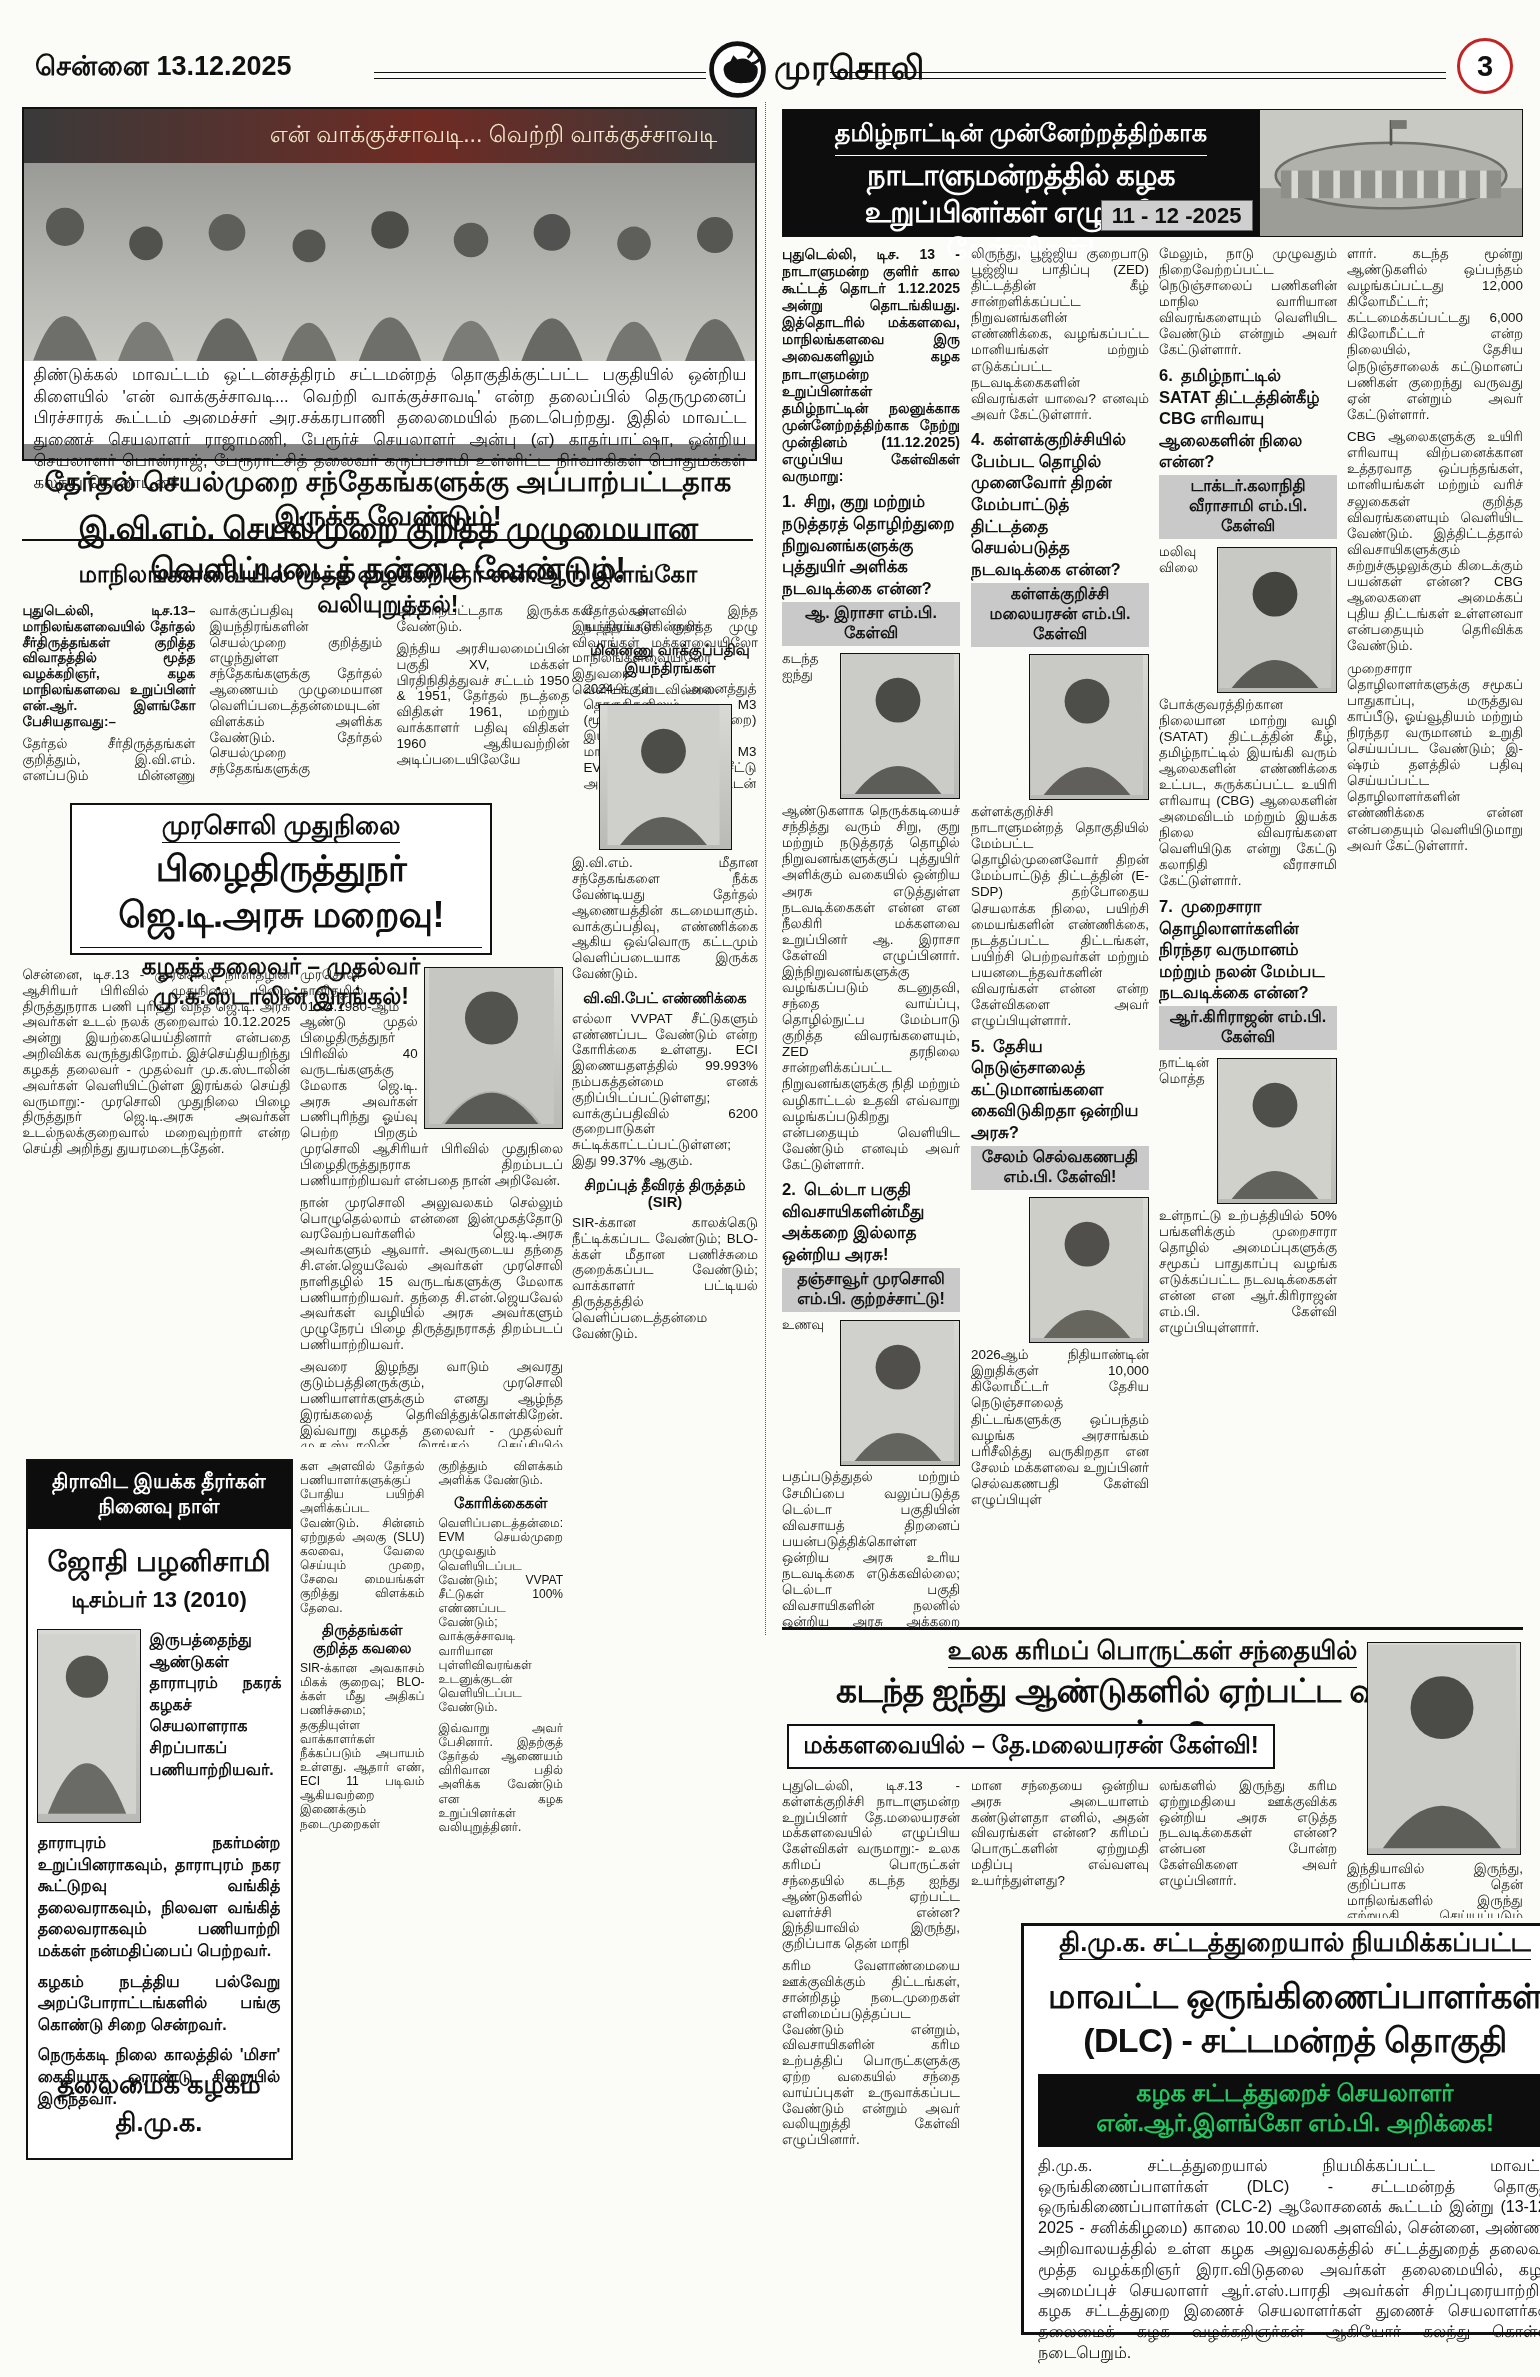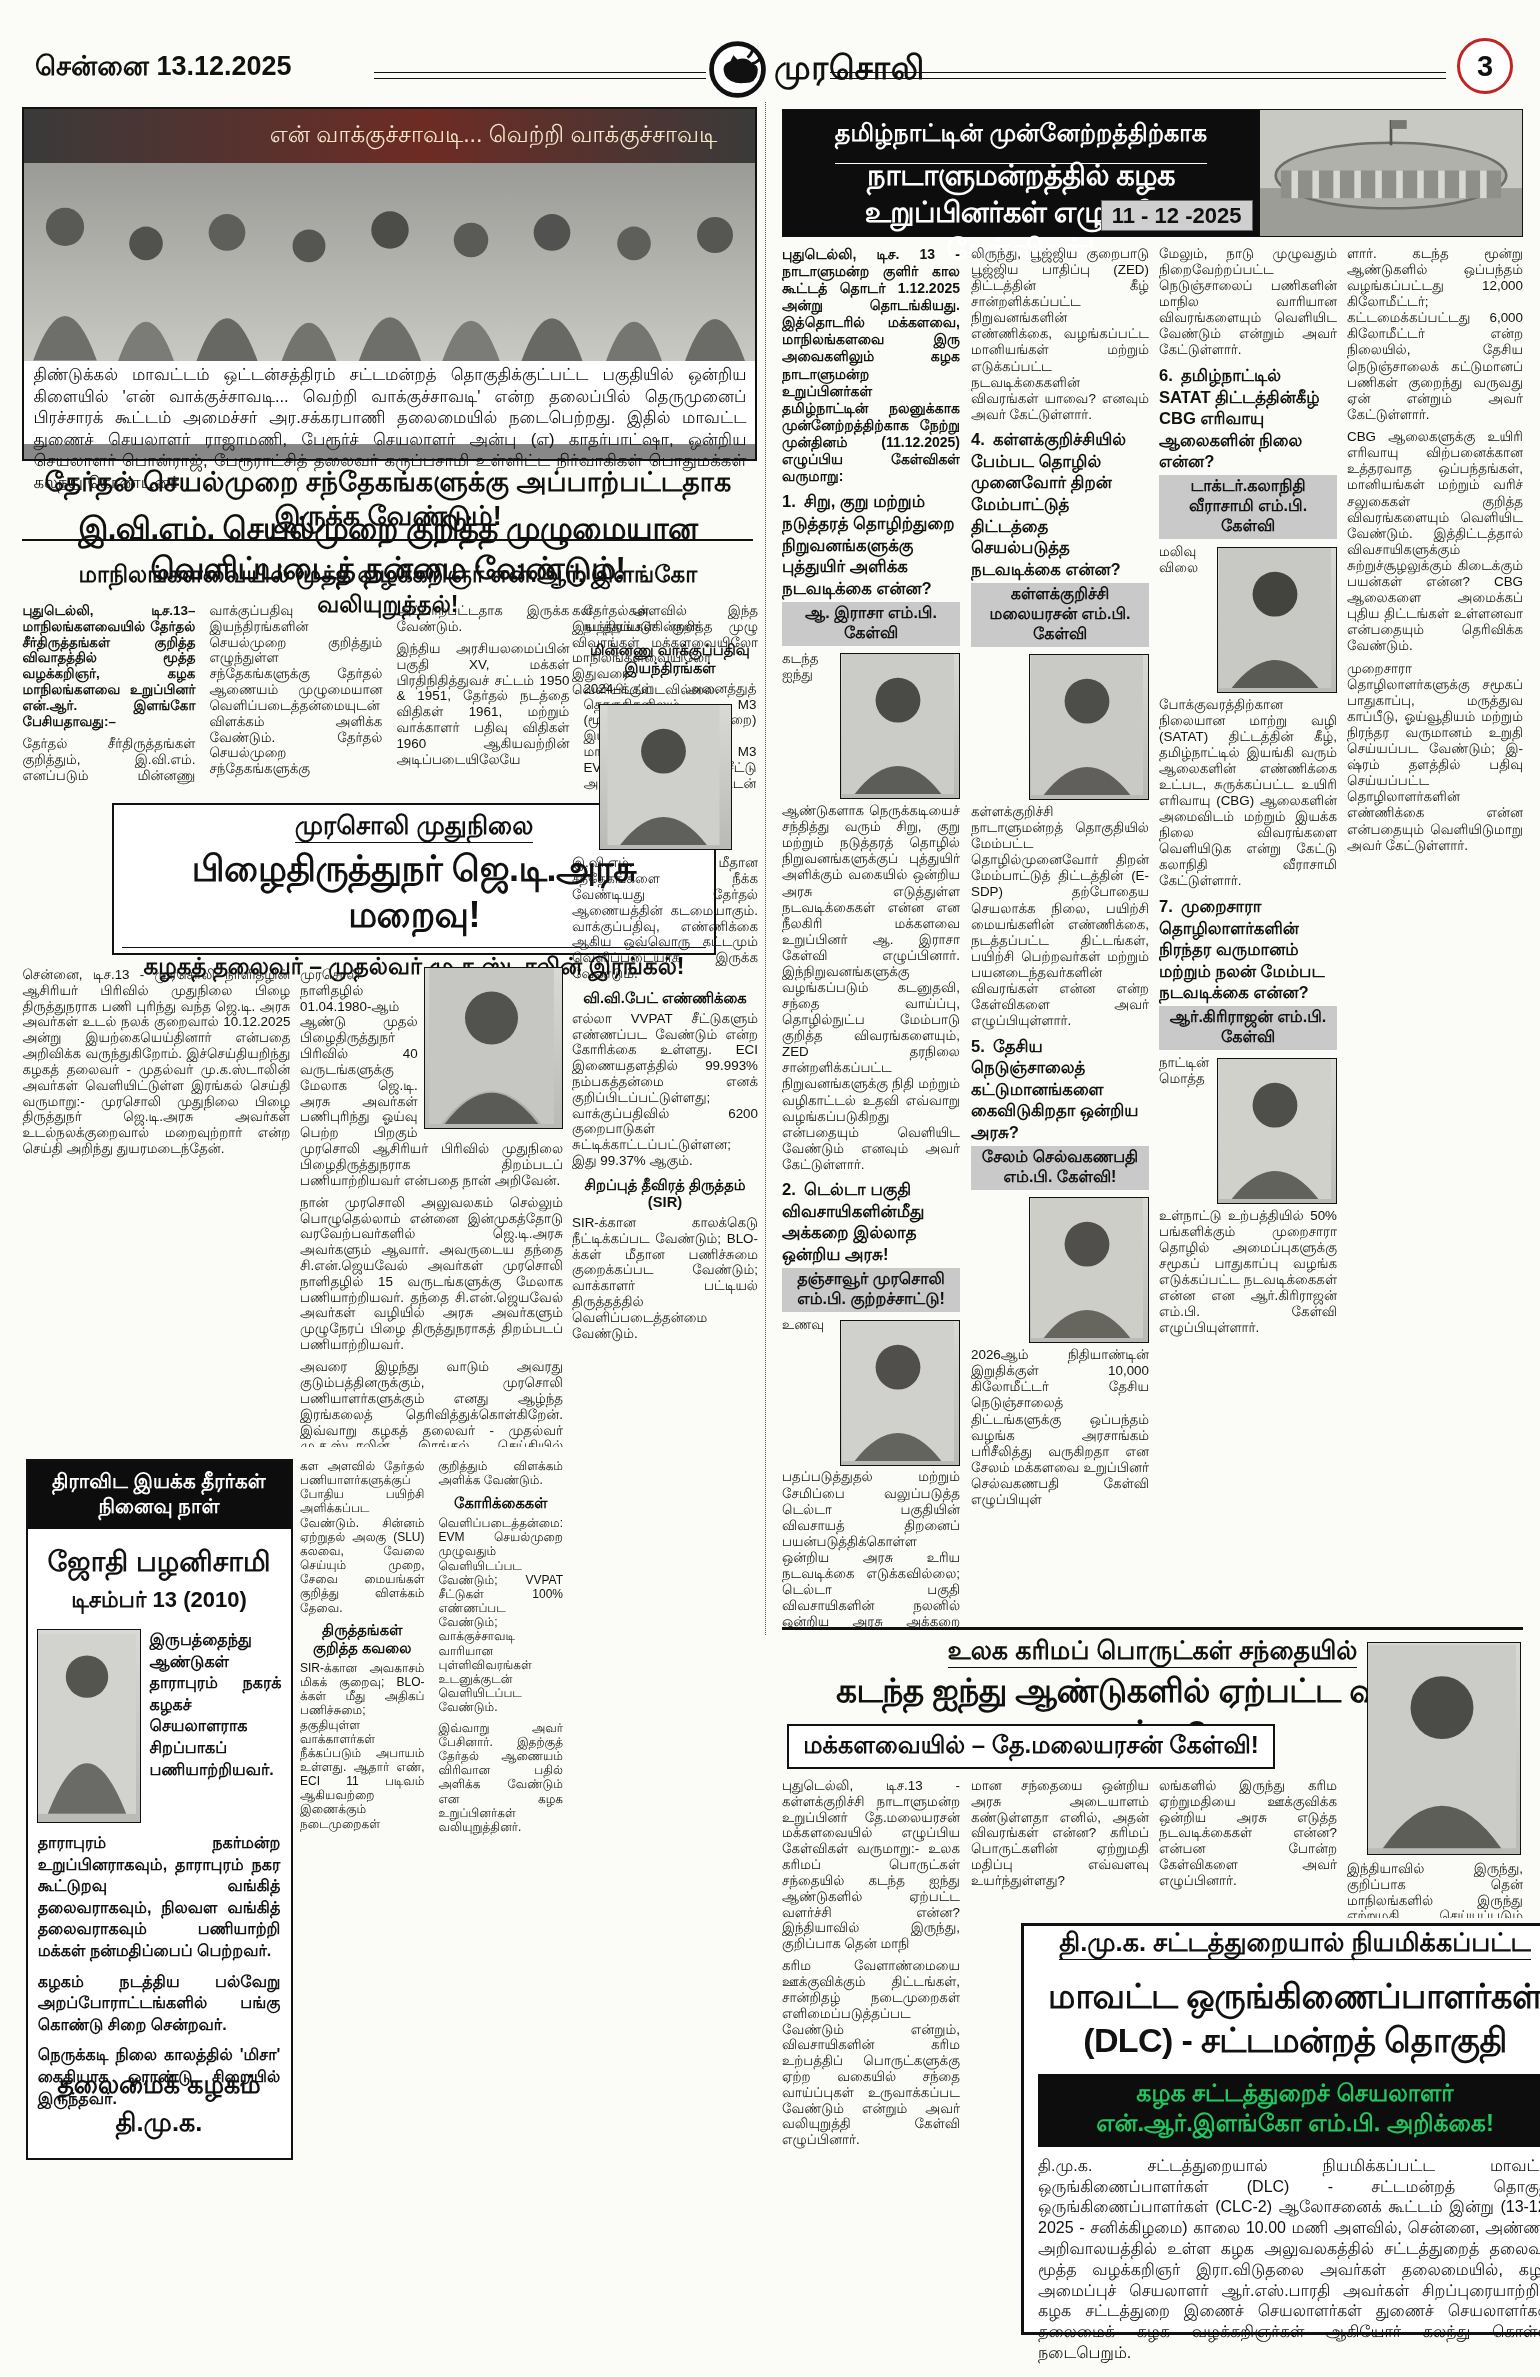--- a/index.html
+++ b/index.html
@@ -31,22 +31,22 @@
   .tp-people{height:198px;display:flex;align-items:flex-end;justify-content:space-around;
              background:linear-gradient(180deg,#9a9a96,#c9c9c4);}
   .tp-cap{background:#fff;padding:3px 9px;font-size:16.6px;line-height:1.3;text-align:justify;height:83px;box-sizing:border-box;}
   
   .evm-kick{left:22.4px;top:467px;width:731px;font-size:27px;font-weight:bold;}
   .evm-kick span{display:inline-block;border-bottom:2.6px solid #111;padding-bottom:3.8px;}
   .evm-head{left:22.4px;top:511px;width:731px;font-size:31px;font-weight:bold;letter-spacing:-0.6px;}
   .evm-sub{left:22.4px;top:561px;width:731px;font-size:23px;font-weight:bold;}
   .evm-rowa{left:22.4px;top:603px;width:734px;height:192px;column-count:4;column-gap:14px;overflow:hidden;}
   
-  .featbox{left:70px;top:803px;width:604px;height:152px;border:2.6px solid #111;background:#fff;
-           box-sizing:border-box;padding:6.4px 7.7px;margin-left:42px;}
+  .featbox{left:70px;top:803px;width:422px;height:152px;border:2.6px solid #111;background:#fff;
+           box-sizing:border-box;padding:6.4px 7.7px;}
   .feat-kick{font-size:25.5px;font-weight:bold;text-align:center;}
   .feat-kick span{border-bottom:1.9px solid #111;padding-bottom:2.6px;}
   .feat-head{font-size:36px;font-weight:bold;text-align:center;margin-top:5.1px;letter-spacing:-0.6px;}
   .feat-sub{font-size:23px;font-weight:bold;text-align:center;border-top:1.9px solid #111;margin-top:6.4px;padding-top:5.1px;}
   .feat-cola{left:22.4px;top:967px;width:268px;height:480px;overflow:hidden;}
   .feat-colb{left:300px;top:967px;width:263px;height:480px;overflow:hidden;}
   .arasu-ph{float:right;width:137px;height:160px;margin:0 0 5.1px 6.4px;}
   
   .m1{left:300px;top:1459px;width:263px;height:904px;column-count:2;column-gap:14px;overflow:hidden;font-size:12px;}
   .c4{left:572px;top:603px;width:186px;height:1759px;overflow:hidden;}
@@ -59,21 +59,21 @@
   .mem-row{display:flex;gap:9px;padding:14px 9px 0 9px;}
   .mem-ph{width:102px;height:192px;flex:none;}
   .mem-txt{font-size:16px;font-weight:bold;line-height:1.35;text-align:justify;}
   .mem-par{font-size:16px;font-weight:bold;line-height:1.35;padding:9px 10.2px 0 10.2px;text-align:justify;}
   .mem-foot{position:absolute;bottom:16.6px;left:0;right:0;text-align:center;font-size:25.5px;font-weight:bold;line-height:1.5;}
   
   .rsec{left:765px;top:102px;width:3.8px;height:1533px;border-left:1.9px dotted #555;}
   .banner{left:782px;top:109px;width:741px;height:128px;border:1.9px solid #111;display:flex;box-sizing:border-box;}
   .ban-text{background:#0d0d0d;color:#fff;width:476px;position:relative;padding:9px 6.4px;box-sizing:border-box;}
   .ban-l1{font-size:24px;font-weight:bold;text-align:center;}
-  .ban-l1 span{border-bottom:1.9px solid #fff;padding-bottom:17px;}
+  .ban-l1 span{border-bottom:1.9px solid #fff;padding-bottom:9px;}
   .ban-l2{font-size:29px;font-weight:bold;text-align:center;margin-top:9px;letter-spacing:-0.6px;}
   .ban-date{position:absolute;right:6.4px;bottom:5.1px;background:#cfcfcf;color:#111;
             font-size:22px;font-weight:bold;padding:1.3px 10.2px;border:1.3px solid #666;}
   .ban-photo{flex:1;border-left:1.9px solid #111;}
   .qcol{position:absolute;top:246px;width:178px;height:1383px;overflow:hidden;}
   .qlead{font-size:14px;font-weight:bold;line-height:1.22;text-align:justify;}
   .qq{font-size:16.6px;line-height:1.3;font-weight:bold;margin:6.4px 0 2.6px 0;}
   .qnum{display:inline-block;min-width:22px;}
   .qattrib{font-size:16px;font-weight:bold;background:#c9c9c9;padding:1.9px 3.8px;margin:2.6px 0 5.1px 0;text-align:center;}
   .qbody{font-size:13.4px;line-height:1.2;text-align:justify;}

